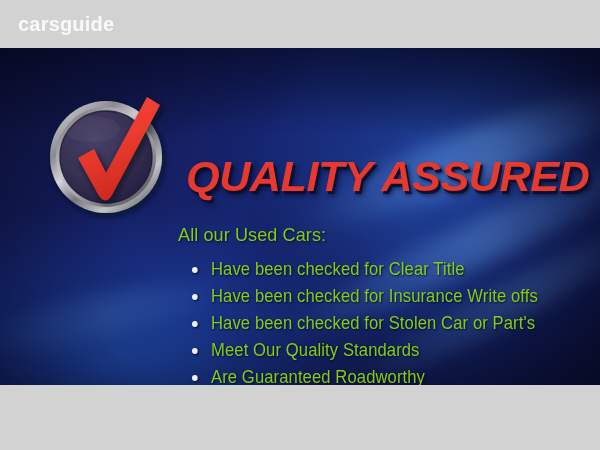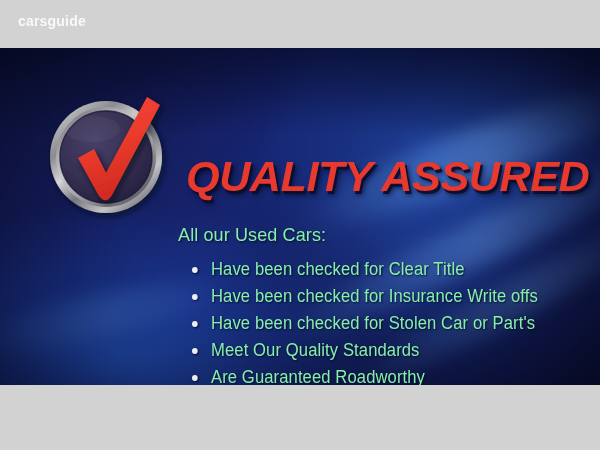--- a/index.html
+++ b/index.html
@@ -17,21 +17,21 @@
     height: 450px;
     overflow: hidden;
     background: #d2d2d2;
   }
 
   
   .watermark {
     position: absolute;
     left: 18px;
     top: 13px;
-    font-size: 14px;
+    font-size: 20px;
     font-weight: bold;
     letter-spacing: 0.2px;
     color: rgba(255,255,255,0.86);
     z-index: 40;
     user-select: none;
   }
 
   
   .banner {
     position: absolute;
@@ -155,21 +155,21 @@
     transform: scaleX(1.03);
     transform-origin: left center;
   }
 
   
   .copy {
     position: absolute;
     left: 178px;
     top: 176px;
     z-index: 20;
-    color: #86efac;
+    color: #84cc16;
   }
   .copy-lead {
     font-size: 19px;
     line-height: 22px;
     letter-spacing: 0.1px;
     text-shadow: 1px 1px 2px rgba(4,8,32,0.8);
     white-space: nowrap;
     transform: scaleX(0.95);
     transform-origin: left center;
   }

